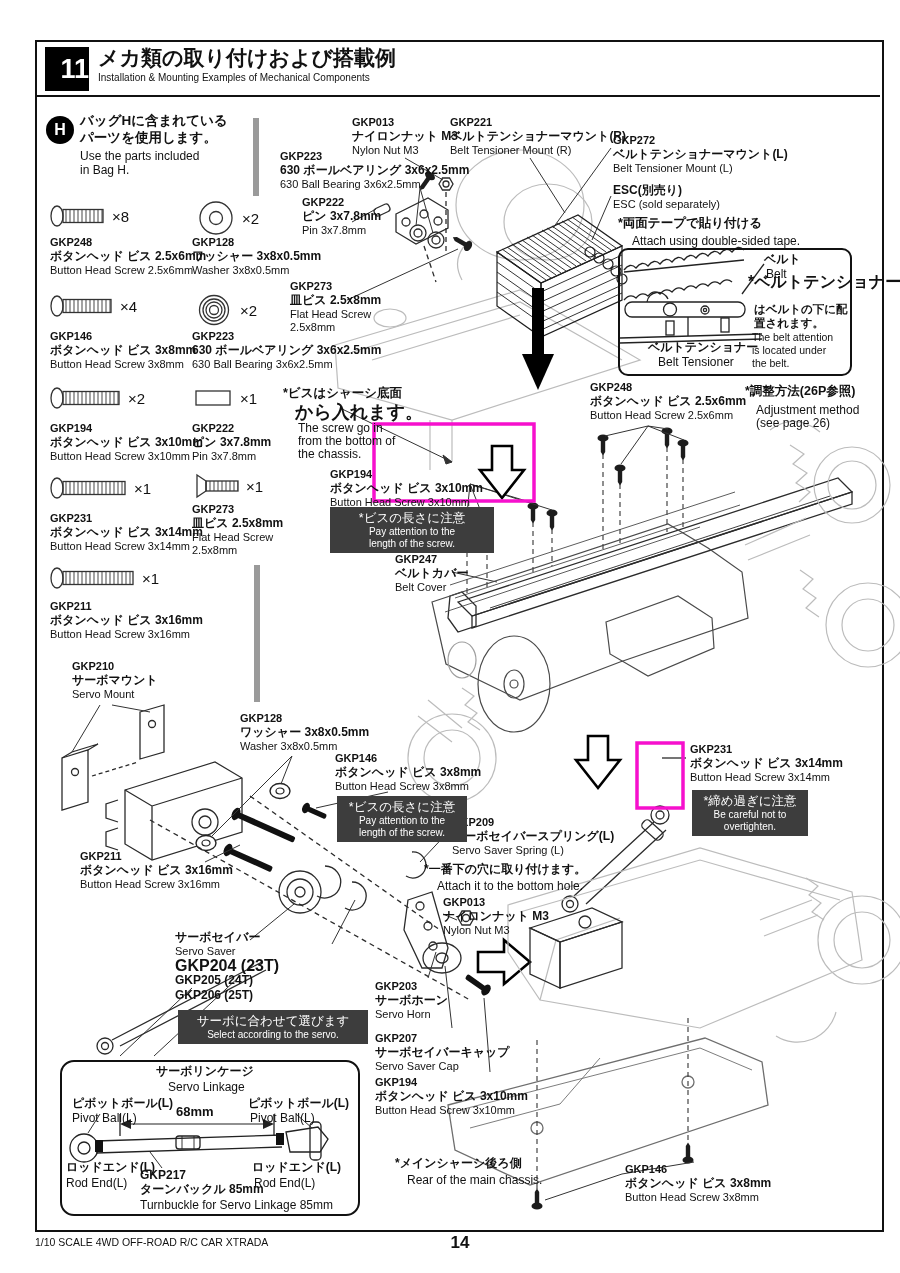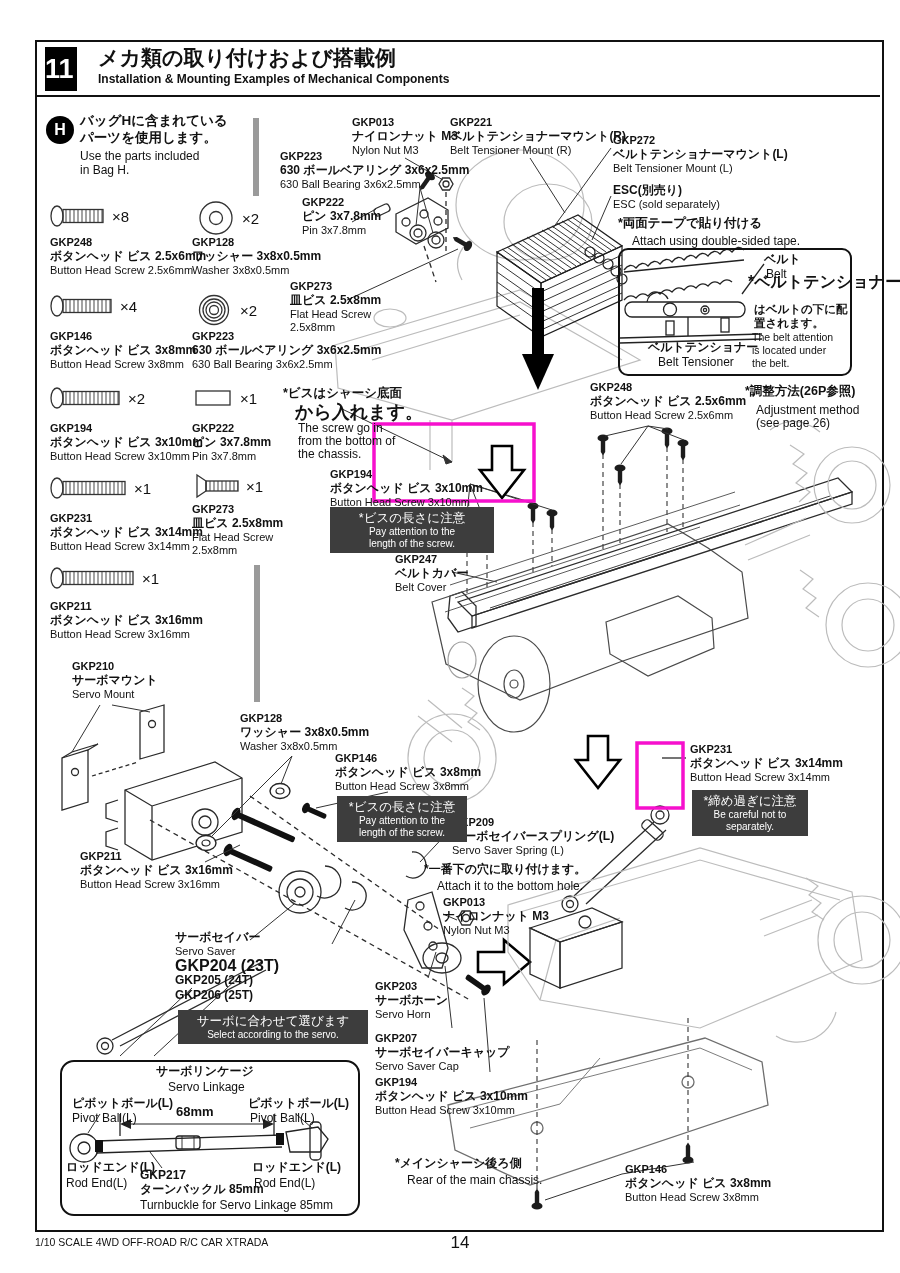--- a/index.html
+++ b/index.html
@@ -1,41 +1,41 @@
 <!DOCTYPE html>
 <html><head>
 <meta charset="utf-8">
 <style>
   html,body{margin:0;padding:0;background:#fff;}
   #page{position:relative;width:900px;height:1273px;background:#fff;overflow:hidden;
         font-family:"Liberation Sans",sans-serif;color:#111;}
   .art{position:absolute;left:0;top:0;z-index:1;}
   .frame{position:absolute;left:35px;top:40px;width:845px;height:1188px;border:2px solid #111;z-index:0;}
   .hrule{position:absolute;left:35px;top:95px;width:845px;height:0;border-top:2px solid #111;z-index:2;}
-  .stepnum{position:absolute;left:45px;top:47px;width:32px;height:44px;background:#000;color:#fff;
-           font-weight:bold;font-size:27px;text-align:left;line-height:44px;z-index:3;}
+  .stepnum{position:absolute;left:45px;top:47px;width:44px;height:44px;background:#000;color:#fff;
+           font-weight:bold;font-size:27px;text-align:right;line-height:44px;z-index:3;}
   .title-jp{position:absolute;left:98px;top:44px;font-size:21px;font-weight:bold;z-index:3;white-space:nowrap;}
-  .title-en{position:absolute;left:98px;top:72px;font-size:12px;font-weight:bold;z-index:3;white-space:nowrap;}
+  .title-en{position:absolute;left:98px;top:72px;font-size:10px;font-weight:normal;z-index:3;white-space:nowrap;}
   .hcircle{position:absolute;left:46px;top:116px;width:28px;height:28px;border-radius:50%;background:#000;
            color:#fff;font-weight:bold;font-size:16px;text-align:center;line-height:28px;z-index:3;}
   .t{position:absolute;z-index:3;white-space:nowrap;line-height:1.22;}
   .b{font-weight:bold;}
   .f12{font-size:12px;} .f11{font-size:12px;} .f13{font-size:13px;}
   .callout{position:absolute;z-index:3;white-space:nowrap;}
   .callout .code{font-weight:bold;font-size:11px;line-height:13px;}
   .callout .jp{font-weight:bold;font-size:12px;line-height:15px;}
   .callout .en{font-size:11px;line-height:13px;font-weight:normal;}
   .qty{position:absolute;z-index:3;font-size:15px;}
   .noteblk{position:absolute;z-index:4;background:#3d3d3d;color:#fff;text-align:center;padding:3px 6px;}
   .noteblk .jp{font-weight:normal;font-size:12.5px;line-height:16px;}
   .noteblk .en{font-size:10px;line-height:12px;}
   .box{position:absolute;border:2.5px solid #111;border-radius:12px;z-index:2;background:transparent;}
   .footer-left{position:absolute;left:35px;top:1236px;font-size:10.5px;z-index:3;}
   .pagenum{position:absolute;left:430px;top:1233px;width:60px;text-align:center;
-           font-size:17px;font-weight:normal;z-index:3;}
+           font-size:17px;font-weight:bold;z-index:3;}
 </style>
 </head>
 <body>
 
 <div id="page">
   <div class="frame"></div>
 
   <svg class="art" width="900" height="1273" viewBox="0 0 900 1273">
     <defs>
       <pattern id="th" width="4" height="22" patternUnits="userSpaceOnUse">
@@ -619,21 +619,21 @@
   </div>
 
   <div class="callout" style="left:690px;top:743px">
     <div class="code">GKP231</div>
     <div class="jp">ボタンヘッド ビス 3x14mm</div>
     <div class="en">Button Head Screw 3x14mm</div>
   </div>
   <div class="noteblk" style="left:692px;top:790px;width:104px">
     <div class="jp">*締め過ぎに注意</div>
     <div class="en">Be careful not to</div>
-    <div class="en">separately.</div>
+    <div class="en">overtighten.</div>
   </div>
 
   <div class="t b f12" style="left:395px;top:1156px">*メインシャーシ後ろ側</div>
   <div class="t f11" style="left:407px;top:1173px">Rear of the main chassis.</div>
   <div class="callout" style="left:625px;top:1163px">
     <div class="code">GKP146</div>
     <div class="jp">ボタンヘッド ビス 3x8mm</div>
     <div class="en">Button Head Screw 3x8mm</div>
   </div>
 

